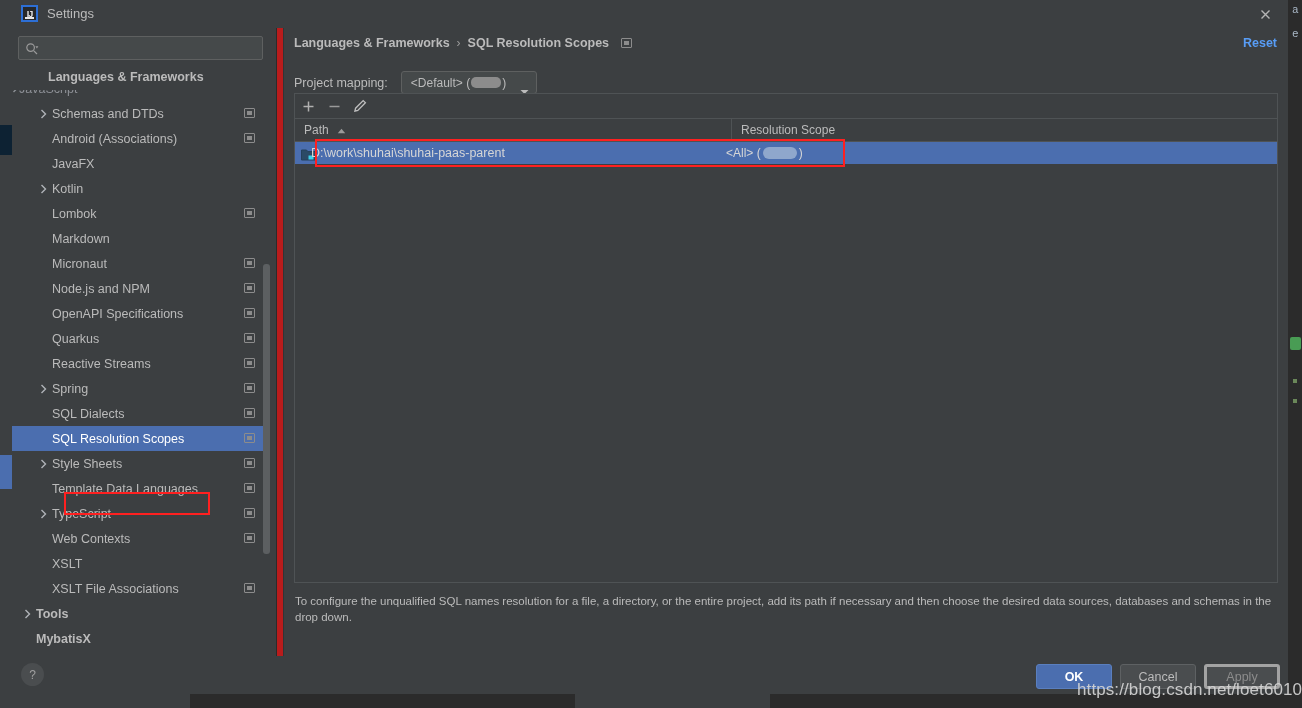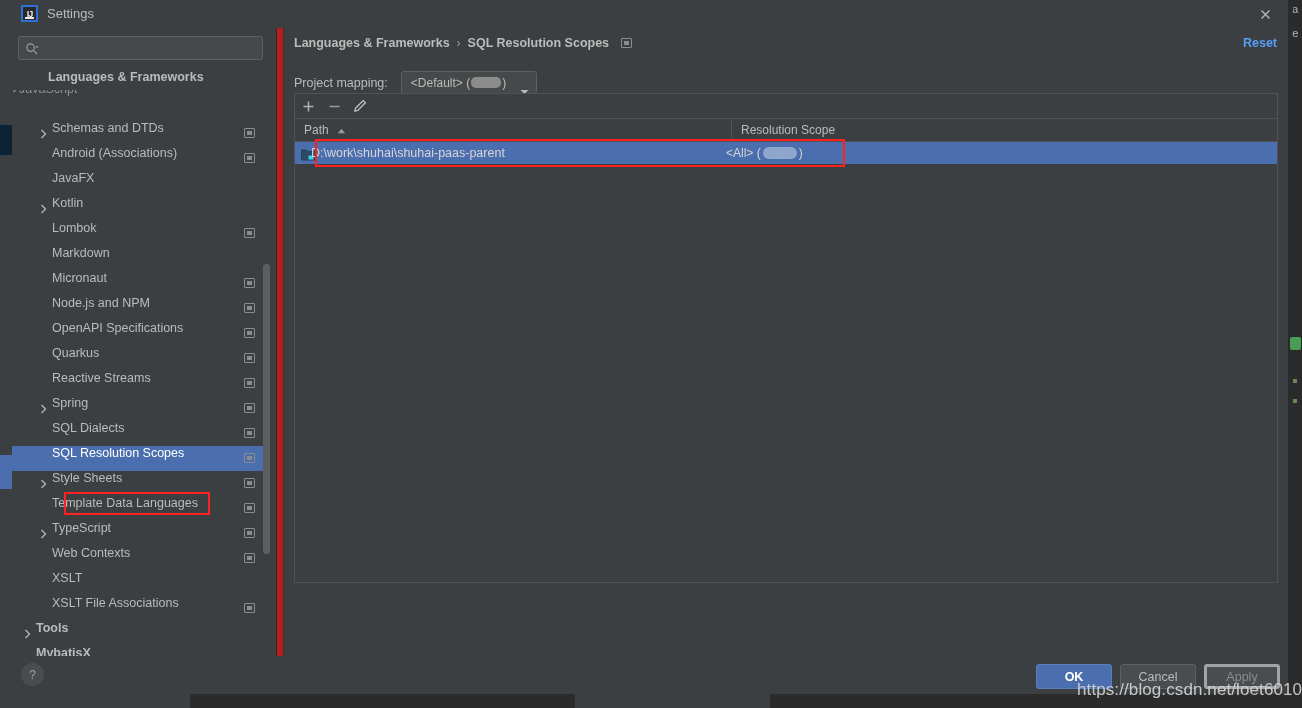--- a/index.html
+++ b/index.html
@@ -64,21 +64,21 @@
   .tree-scroll { position: absolute; left: 0; top: 0; width: 264px; height: 592px; }
   .group-header {
     position: absolute; left: 0; top: 0; width: 255px; height: 26px;
     background: #3c3f41; z-index: 5;
     display: flex; align-items: center;
   }
   .group-header span { margin-left: 36px; font-size: 12.5px; font-weight: bold; color: #bbbbbb; }
 
   .tree-row {
     position: absolute; left: 0; width: 255px; height: 25px;
-    display: flex; color: #bbbbbb; font-size: 12.5px; margin-top: 20px;
+    display: flex; align-items: center; color: #bbbbbb; font-size: 12.5px;
   }
   .tree-row.selected { background: #4b6eaf; width: 255px; }
   .tree-row .arrow {
     width: 14px; height: 25px; margin-left: 24px;
     display: flex; align-items: center; justify-content: center;
     flex: 0 0 14px;
   }
   .tree-row .arrow.empty { visibility: hidden; }
   .tree-row .lbl { margin-left: 2px; white-space: nowrap; }
   .tree-row.lvl1 .arrow { margin-left: 8px; }
@@ -551,20 +551,21 @@
               <span class="scope-cell">
                 <span>&lt;All&gt;  (</span>
                 <i class="scope-redact"></i>
                 <span>)</span>
               </span>
             </div>
             <div class="tbl-annot" style="top: -3px;"></div>
           </div>
       </div>
 
+      <div class="help-text">To configure the unqualified SQL names resolution for a file, a directory, or the entire project, add its path if necessary and then choose the desired data sources, databases and schemas in the drop down.</div>
     </div>
 
     <div class="btnbar">
       <div class="help-btn">?</div>
       <div class="dlg-btn ok">OK</div>
       <div class="dlg-btn cancel">Cancel</div>
       <div class="dlg-btn apply">Apply</div>
     </div>
   </div>
 

